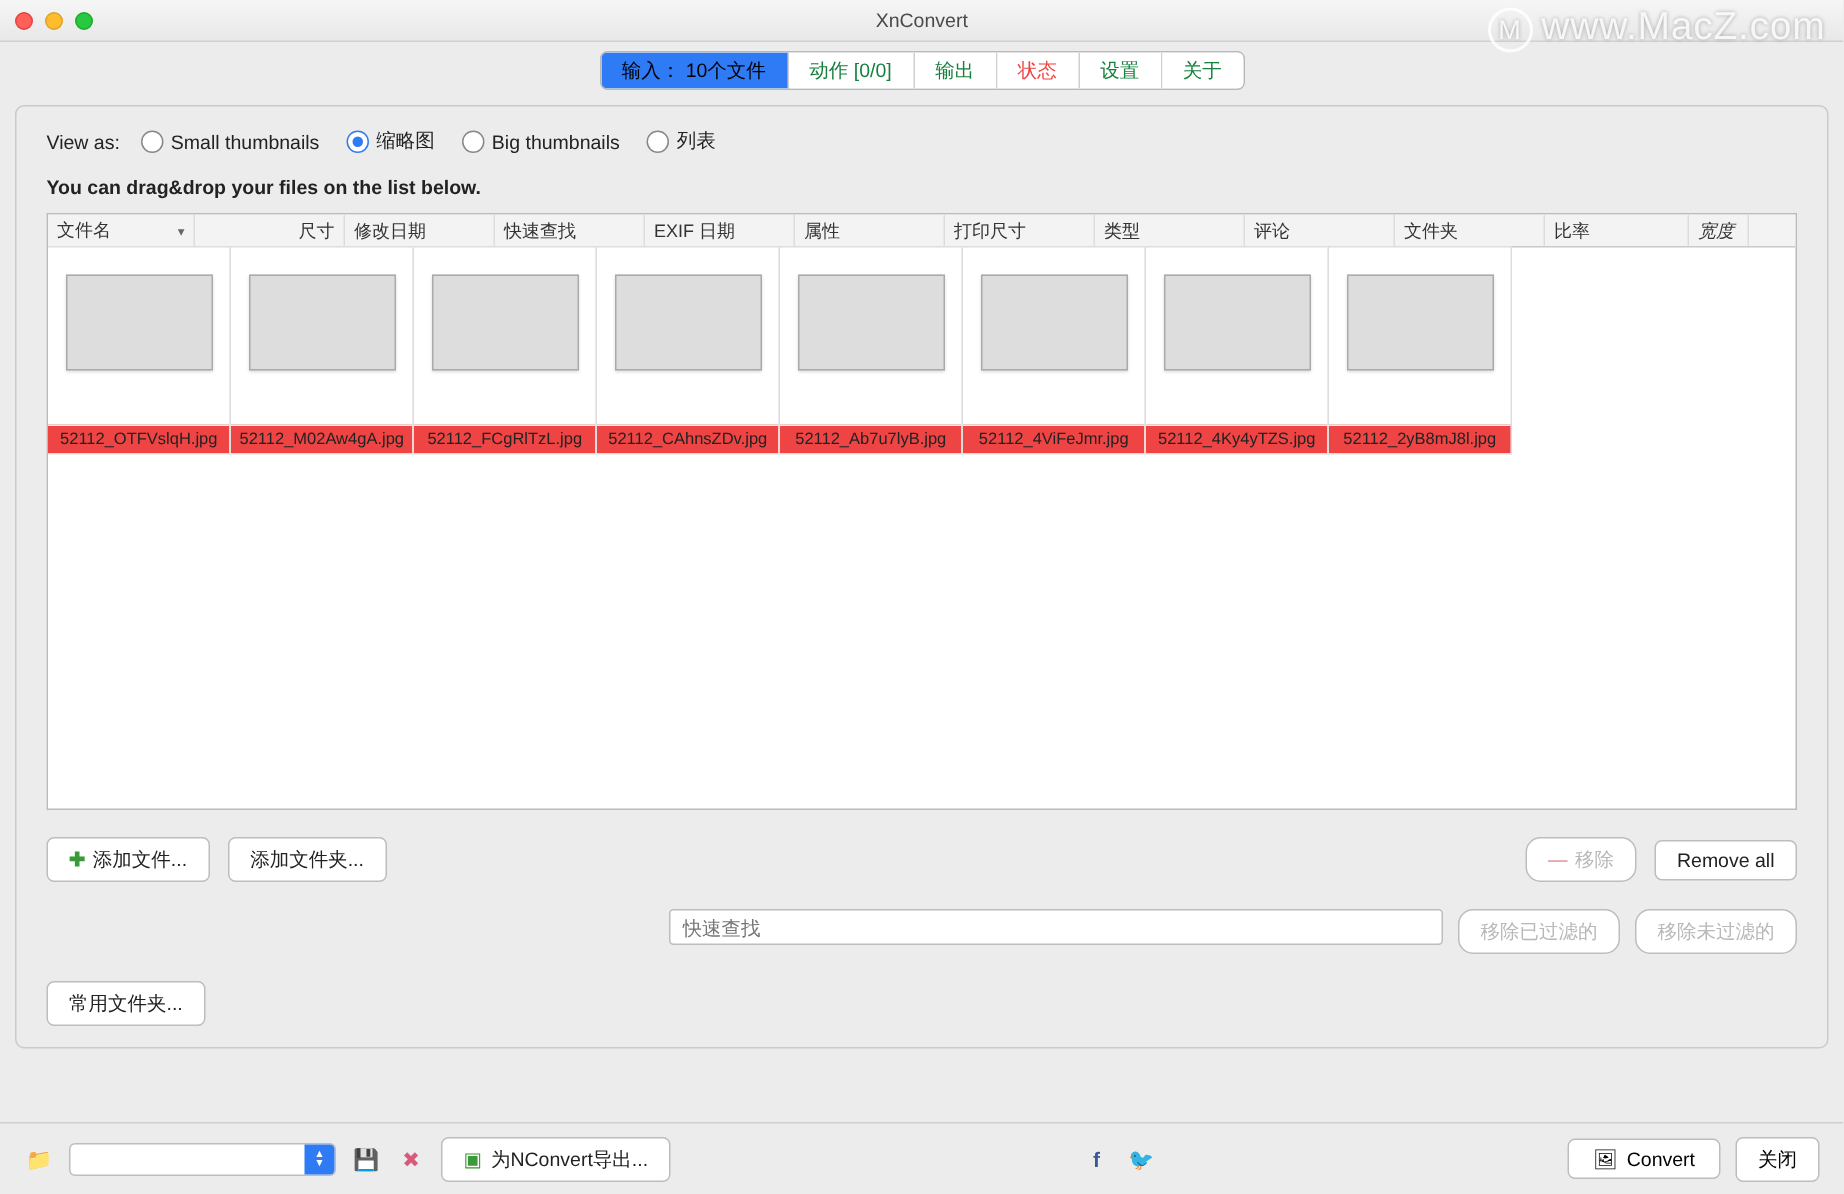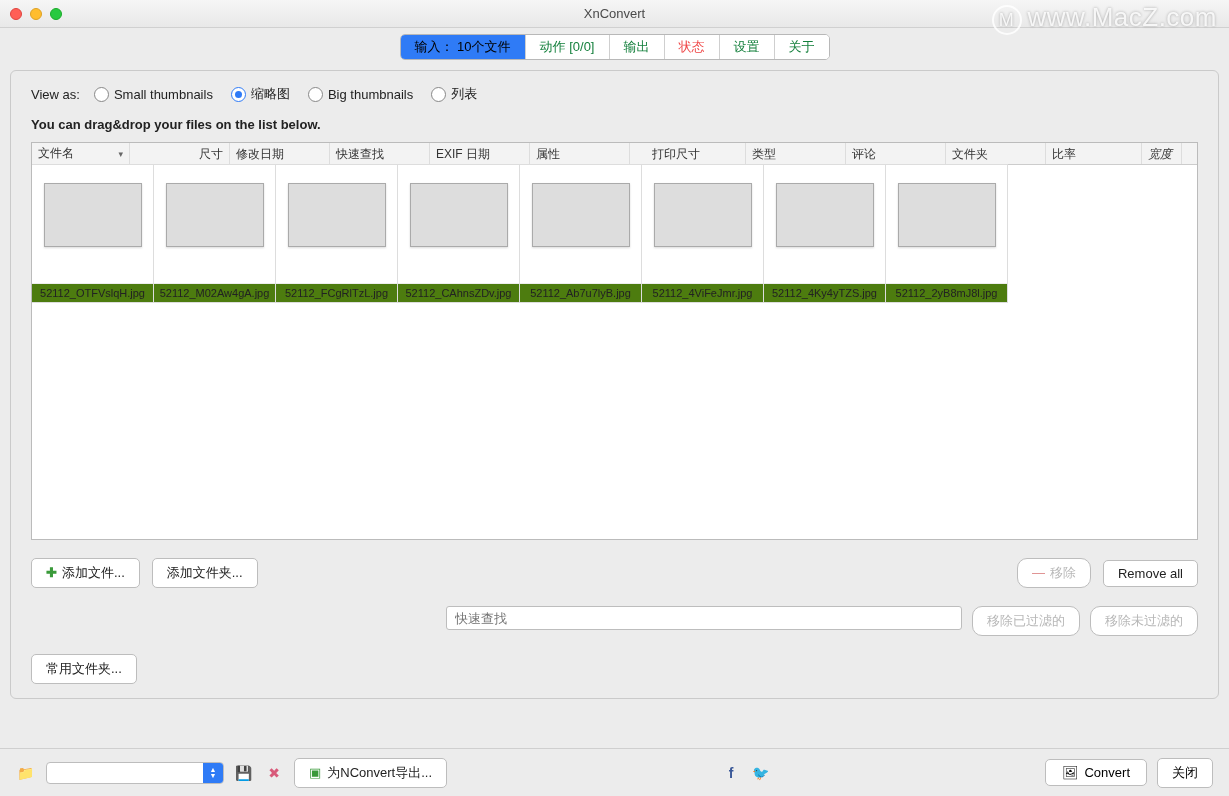--- a/index.html
+++ b/index.html
@@ -35,21 +35,21 @@
 
 
 .gridwrap{border:1px solid #bbb;background:#fff;height:398px;overflow:hidden;}
 .colhdr{display:flex;height:22px;background:#f3f3f3;border-bottom:1px solid #ccc;font-size:12px;color:#333;}
 .colhdr div{padding:3px 6px;border-right:1px solid #ddd;white-space:nowrap;overflow:hidden;}
 .colhdr .fn{width:98px;display:flex;align-items:center;}
 .colhdr .chev{margin-left:auto;font-size:9px;color:#666;}
 .thumbs{display:flex;flex-wrap:wrap;padding:0;}
 .thumb{width:123px;height:139px;border:1px solid #ddd;margin:-1px 0 0 -1px;display:flex;flex-direction:column;align-items:center;padding-top:18px;background:#fff;}
 .thumb .img{width:98px;height:64px;border:1px solid #aaa;background:#ddd;box-shadow:0 1px 2px rgba(0,0,0,.15);}
-.thumb .cap{font-size:11px;color:#222;background:#4d7c0f;width:100%;text-align:center;padding:3px 2px;margin-top:auto;border-top:1px solid #eee;white-space:nowrap;overflow:hidden;}
+.thumb .cap{font-size:11px;color:#222;background:#ef4444;width:100%;text-align:center;padding:3px 2px;margin-top:auto;border-top:1px solid #eee;white-space:nowrap;overflow:hidden;}
 
 
 .btnrow{display:flex;align-items:center;gap:12px;margin-top:18px;}
 .btn{background:#fff;border:1px solid #bdbdbd;border-radius:5px;padding:5px 14px;font-size:13px;color:#222;cursor:pointer;}
 .btn.dis{color:#b8b8b8;border-radius:10px;}
 .btn .ico{margin-right:5px;}
 .spacer{flex:1;}
 .searchrow{display:flex;justify-content:flex-end;gap:10px;margin-top:18px;}
 .searchrow input{width:516px;height:24px;border:1px solid #bdbdbd;border-radius:3px;padding:0 8px;font-size:13px;background:#fff;}
 .commonrow{margin-top:18px;}
@@ -128,21 +128,21 @@
     <div class="colhdr" id="colhdr">
         <div class="fn" style="width: 98px;">
           <span>文件名</span>
           <span class="chev">▾</span>
         </div>
         <div style="width: 100px; text-align: right;">尺寸</div>
         <div style="width: 100px;">修改日期</div>
         <div style="width: 100px;">快速查找</div>
         <div style="width: 100px;">EXIF 日期</div>
         <div style="width: 100px;">属性</div>
-        <div style="width: 100px; margin-left: 16px;">打印尺寸</div>
+        <div style="width: 100px;">打印尺寸</div>
         <div style="width: 100px;">类型</div>
         <div style="width: 100px;">评论</div>
         <div style="width: 100px;">文件夹</div>
         <div style="width: 96px;">比率</div>
         <div style="width: 40px; font-style: italic;">宽度</div>
       </div>
     <div class="thumbs" id="thumbs">
         <div class="thumb">
           <div class="img g1"></div>
           <div class="cap">52112_OTFVslqH.jpg</div>

